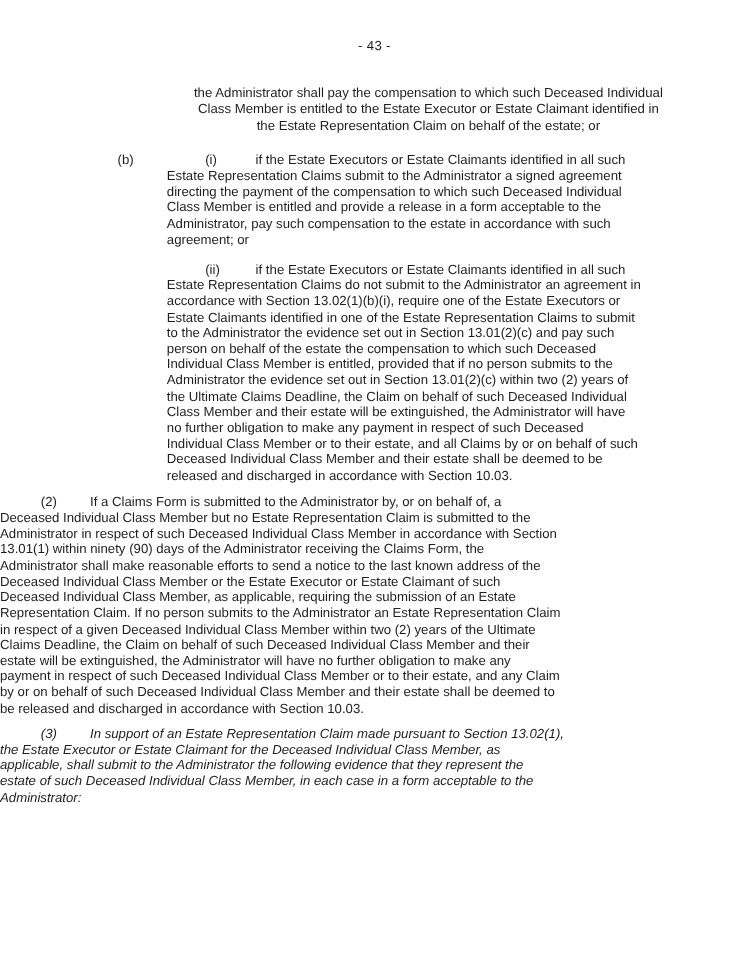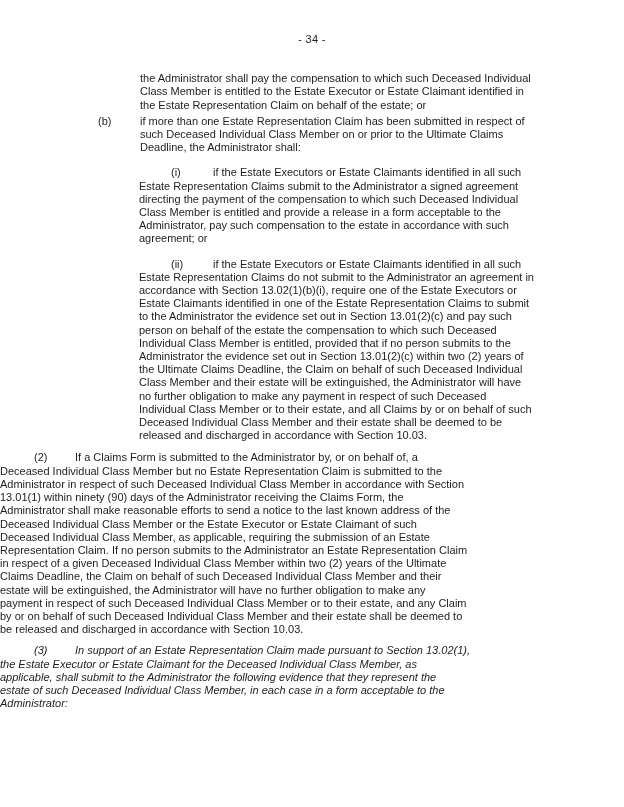--- a/index.html
+++ b/index.html
@@ -28,21 +28,22 @@
   }
   .para {
     margin: 0;
     white-space: pre-line;
     text-align: left;
   }
   
   .cont-a {
     margin-left: 140px;
     margin-right: 50px;
-    margin-bottom: 3px;
+    margin-bottom: 16px;
+    text-align: center;
   }
   
   .item-b {
     position: relative;
     margin-left: 140px;
     margin-right: 50px;
     margin-bottom: 12px;
   }
   .item-b .lbl-abs {
     position: absolute;
@@ -73,28 +74,26 @@
     width: 41px;
     text-indent: 0;
   }
   .num-2 { margin-bottom: 8px; }
   .num-3 { margin-bottom: 0; font-style: italic; }
 </style>
 </head>
 <body>
 
 <div class="page">
-  <div class="pageno">- 34 -</div>
+  <div class="pageno">- 43 -</div>
   <div class="content">
     <p class="para cont-a"><span>the Administrator shall pay the compensation to which such Deceased Individual
 Class Member is entitled to the Estate Executor or Estate Claimant identified in
 the Estate Representation Claim on behalf of the estate; or</span></p>
-    <p class="para item-b"><span class="lbl-abs">(b)</span><span>if more than one Estate Representation Claim has been submitted in respect of
-such Deceased Individual Class Member on or prior to the Ultimate Claims
-Deadline, the Administrator shall:</span></p>
+    <p class="para item-b"><span class="lbl-abs">(b)</span></p>
     <p class="para sub sub-i"><span class="lbl-inline">(i)</span><span>if the Estate Executors or Estate Claimants identified in all such
 Estate Representation Claims submit to the Administrator a signed agreement
 directing the payment of the compensation to which such Deceased Individual
 Class Member is entitled and provide a release in a form acceptable to the
 Administrator, pay such compensation to the estate in accordance with such
 agreement; or</span></p>
     <p class="para sub sub-ii"><span class="lbl-inline">(ii)</span><span>if the Estate Executors or Estate Claimants identified in all such
 Estate Representation Claims do not submit to the Administrator an agreement in
 accordance with Section 13.02(1)(b)(i), require one of the Estate Executors or
 Estate Claimants identified in one of the Estate Representation Claims to submit

